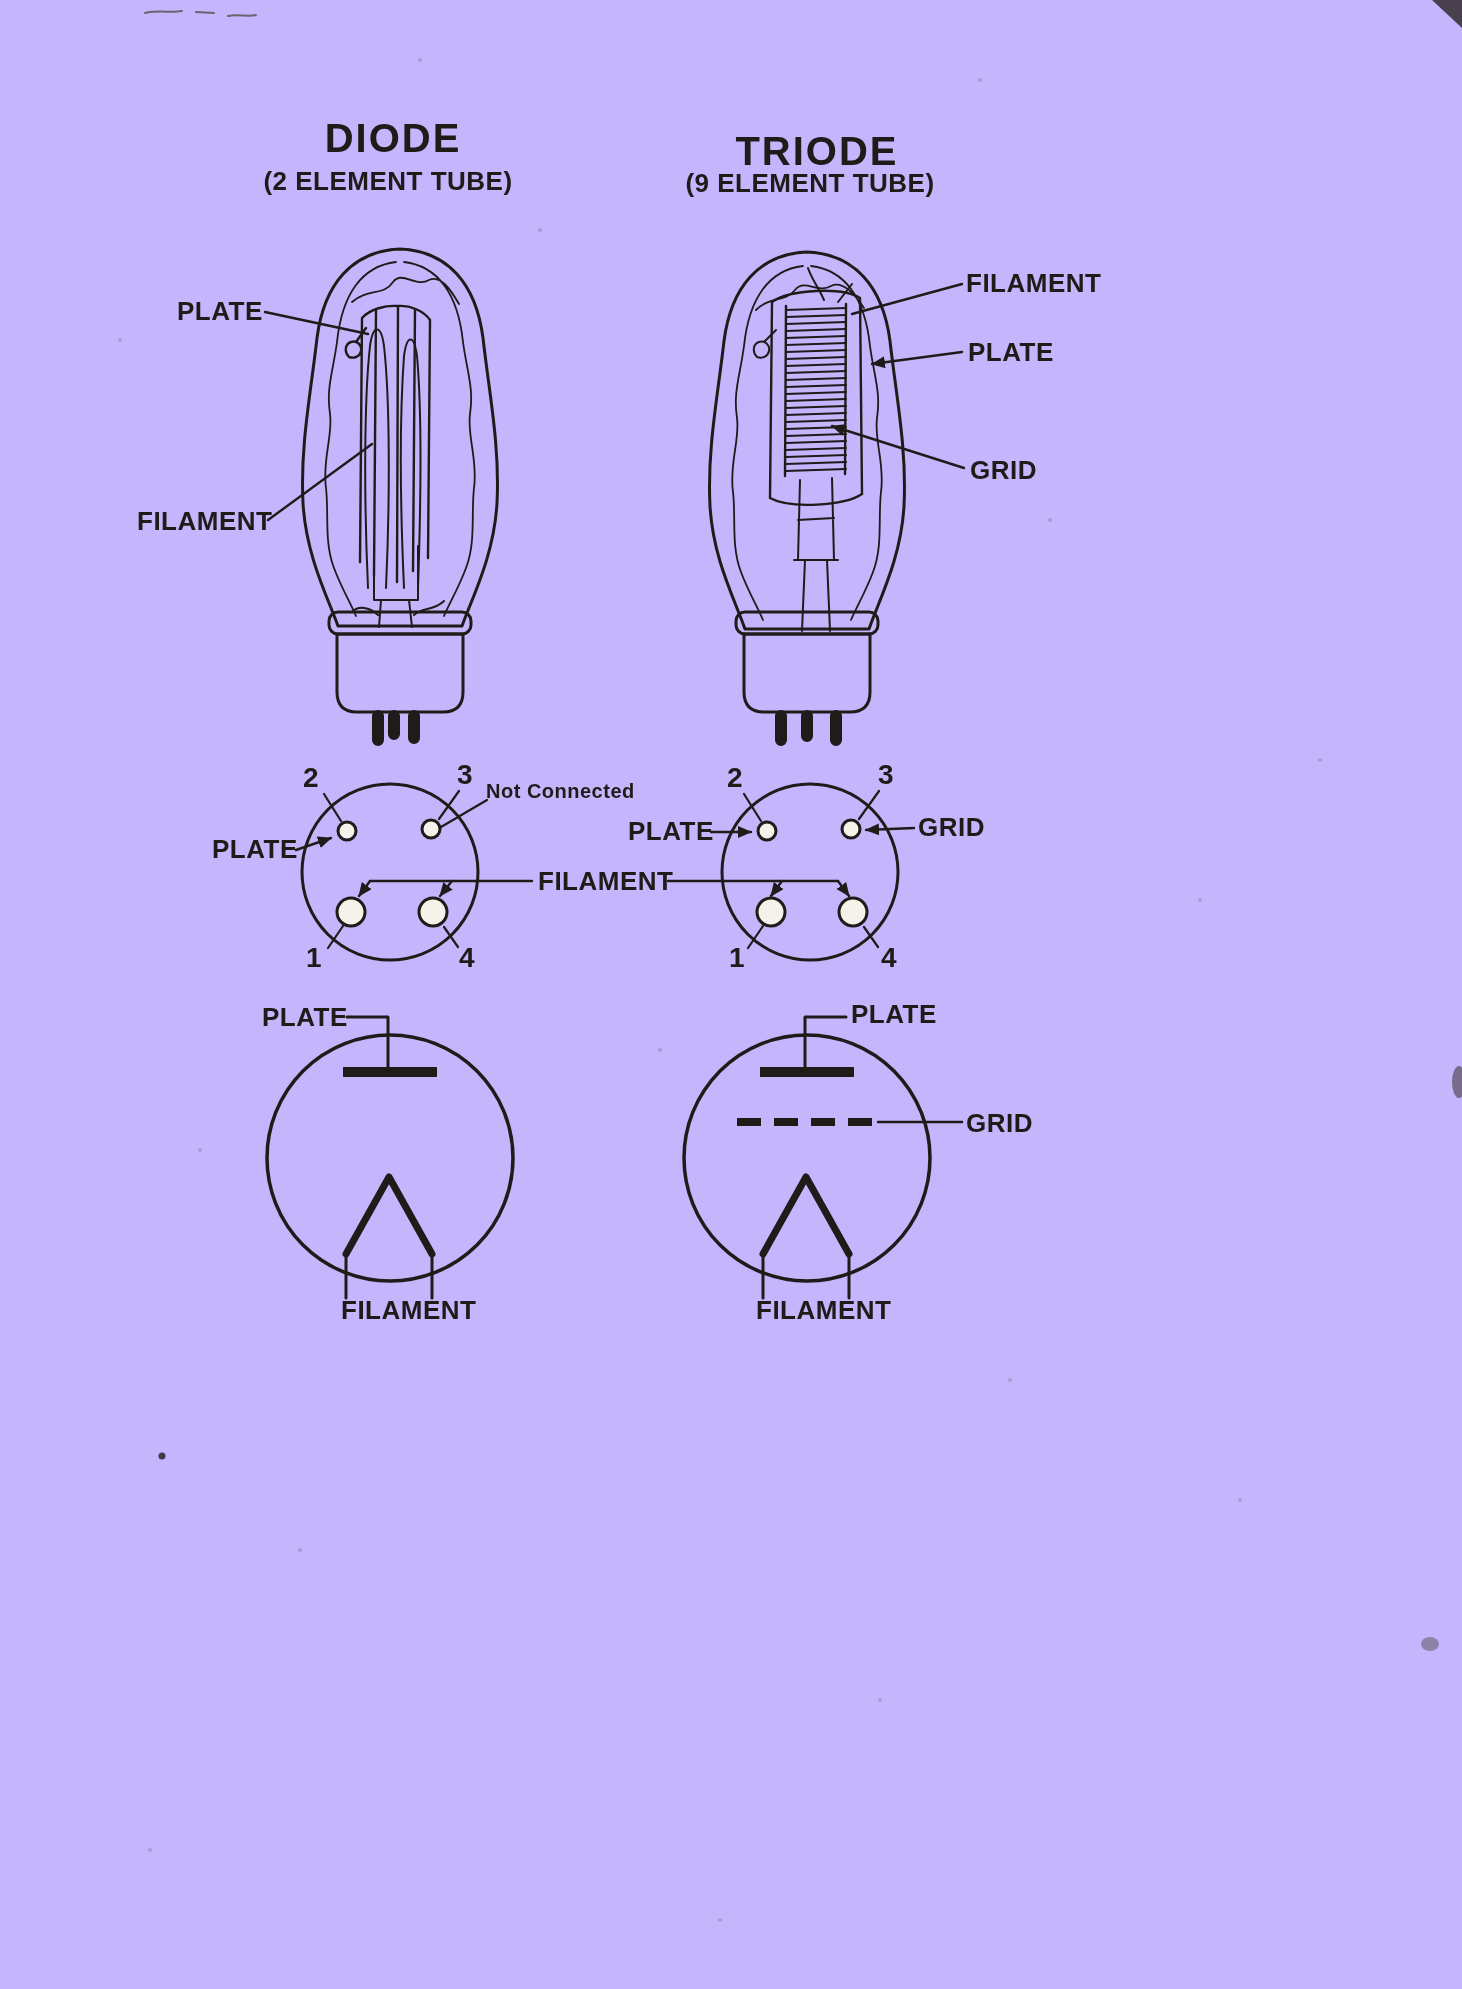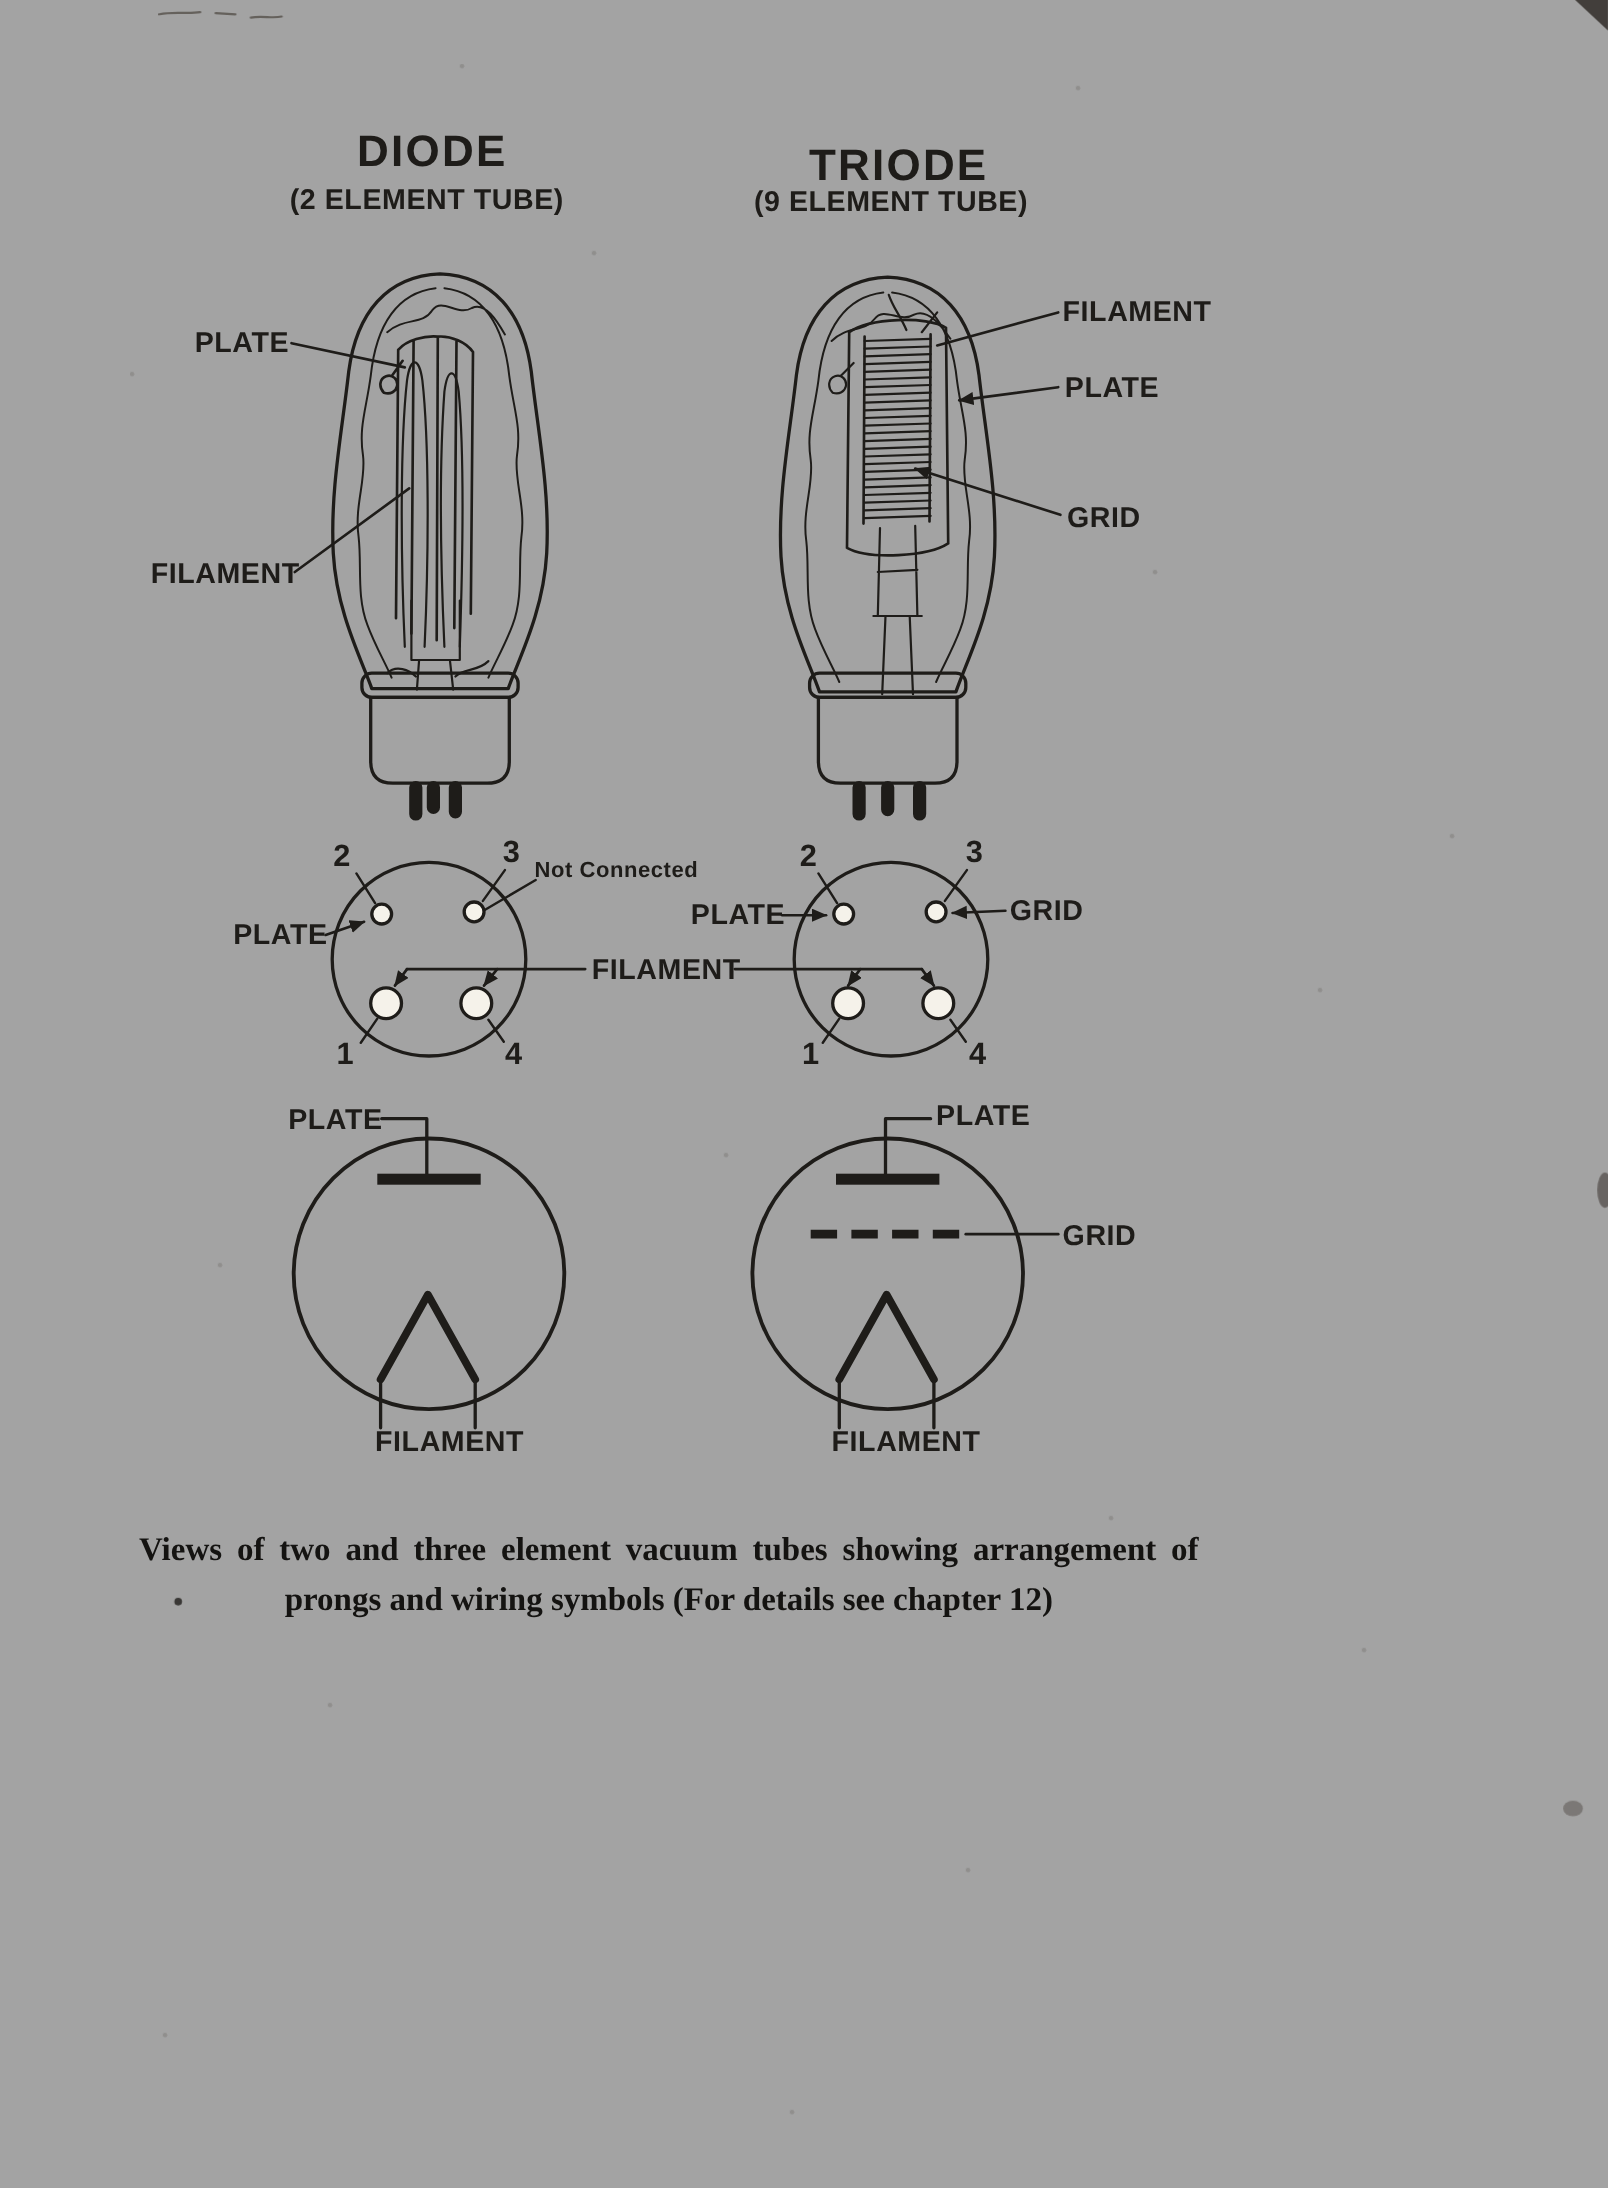--- a/index.html
+++ b/index.html
@@ -22,21 +22,21 @@
   .s28 { font-size:28px; }
   .caption {
     position:absolute; text-align:center;
     font-family:"Liberation Serif", serif; font-weight:bold;
     font-size:30px; line-height:46px; color:#141311;
   }
 </style>
 </head>
 <body>
 
-<div class="page" style="background: #a3a3a3; color: rgb(30, 28, 25);">
+<div class="page" style="background: #c4b5fd; color: rgb(30, 28, 25);">
 
   <svg class="art" width="1462" height="1989" viewBox="0 0 1462 1989" fill="none" stroke="#1e1c19" stroke-linecap="round" stroke-linejoin="round">
 
     <defs>
       <marker id="ah" markerWidth="15" markerHeight="13" refX="13" refY="6" orient="auto" markerUnits="userSpaceOnUse">
         <path d="M0,0 L14,6 L0,12 Z" fill="#1e1c19" stroke="none"></path>
       </marker>
     </defs>
 
     <g>
@@ -167,18 +167,14 @@
   <div class="lbl s28" style="left:881px; top:942px;">4</div>
   <div class="lbl s26" style="left:628px; top:816px;">PLATE</div>
   <div class="lbl s26" style="left:918px; top:812px;">GRID</div>
 
   <div class="lbl s26" style="left:262px; top:1002px;">PLATE</div>
   <div class="lbl s26" style="left:341px; top:1295px;">FILAMENT</div>
   <div class="lbl s26" style="left:851px; top:999px;">PLATE</div>
   <div class="lbl s26" style="left:966px; top:1108px;">GRID</div>
   <div class="lbl s26" style="left:756px; top:1295px;">FILAMENT</div>
 
-  <div class="caption" style="left:78px; top:1386px; width:1060px;">
-    <div style="word-spacing:6px;">Views of two and three element vacuum tubes showing arrangement of</div>
-    <div>prongs and wiring symbols (For details see chapter 12)</div>
-  </div>
 
 </div>
 
 </body></html>

